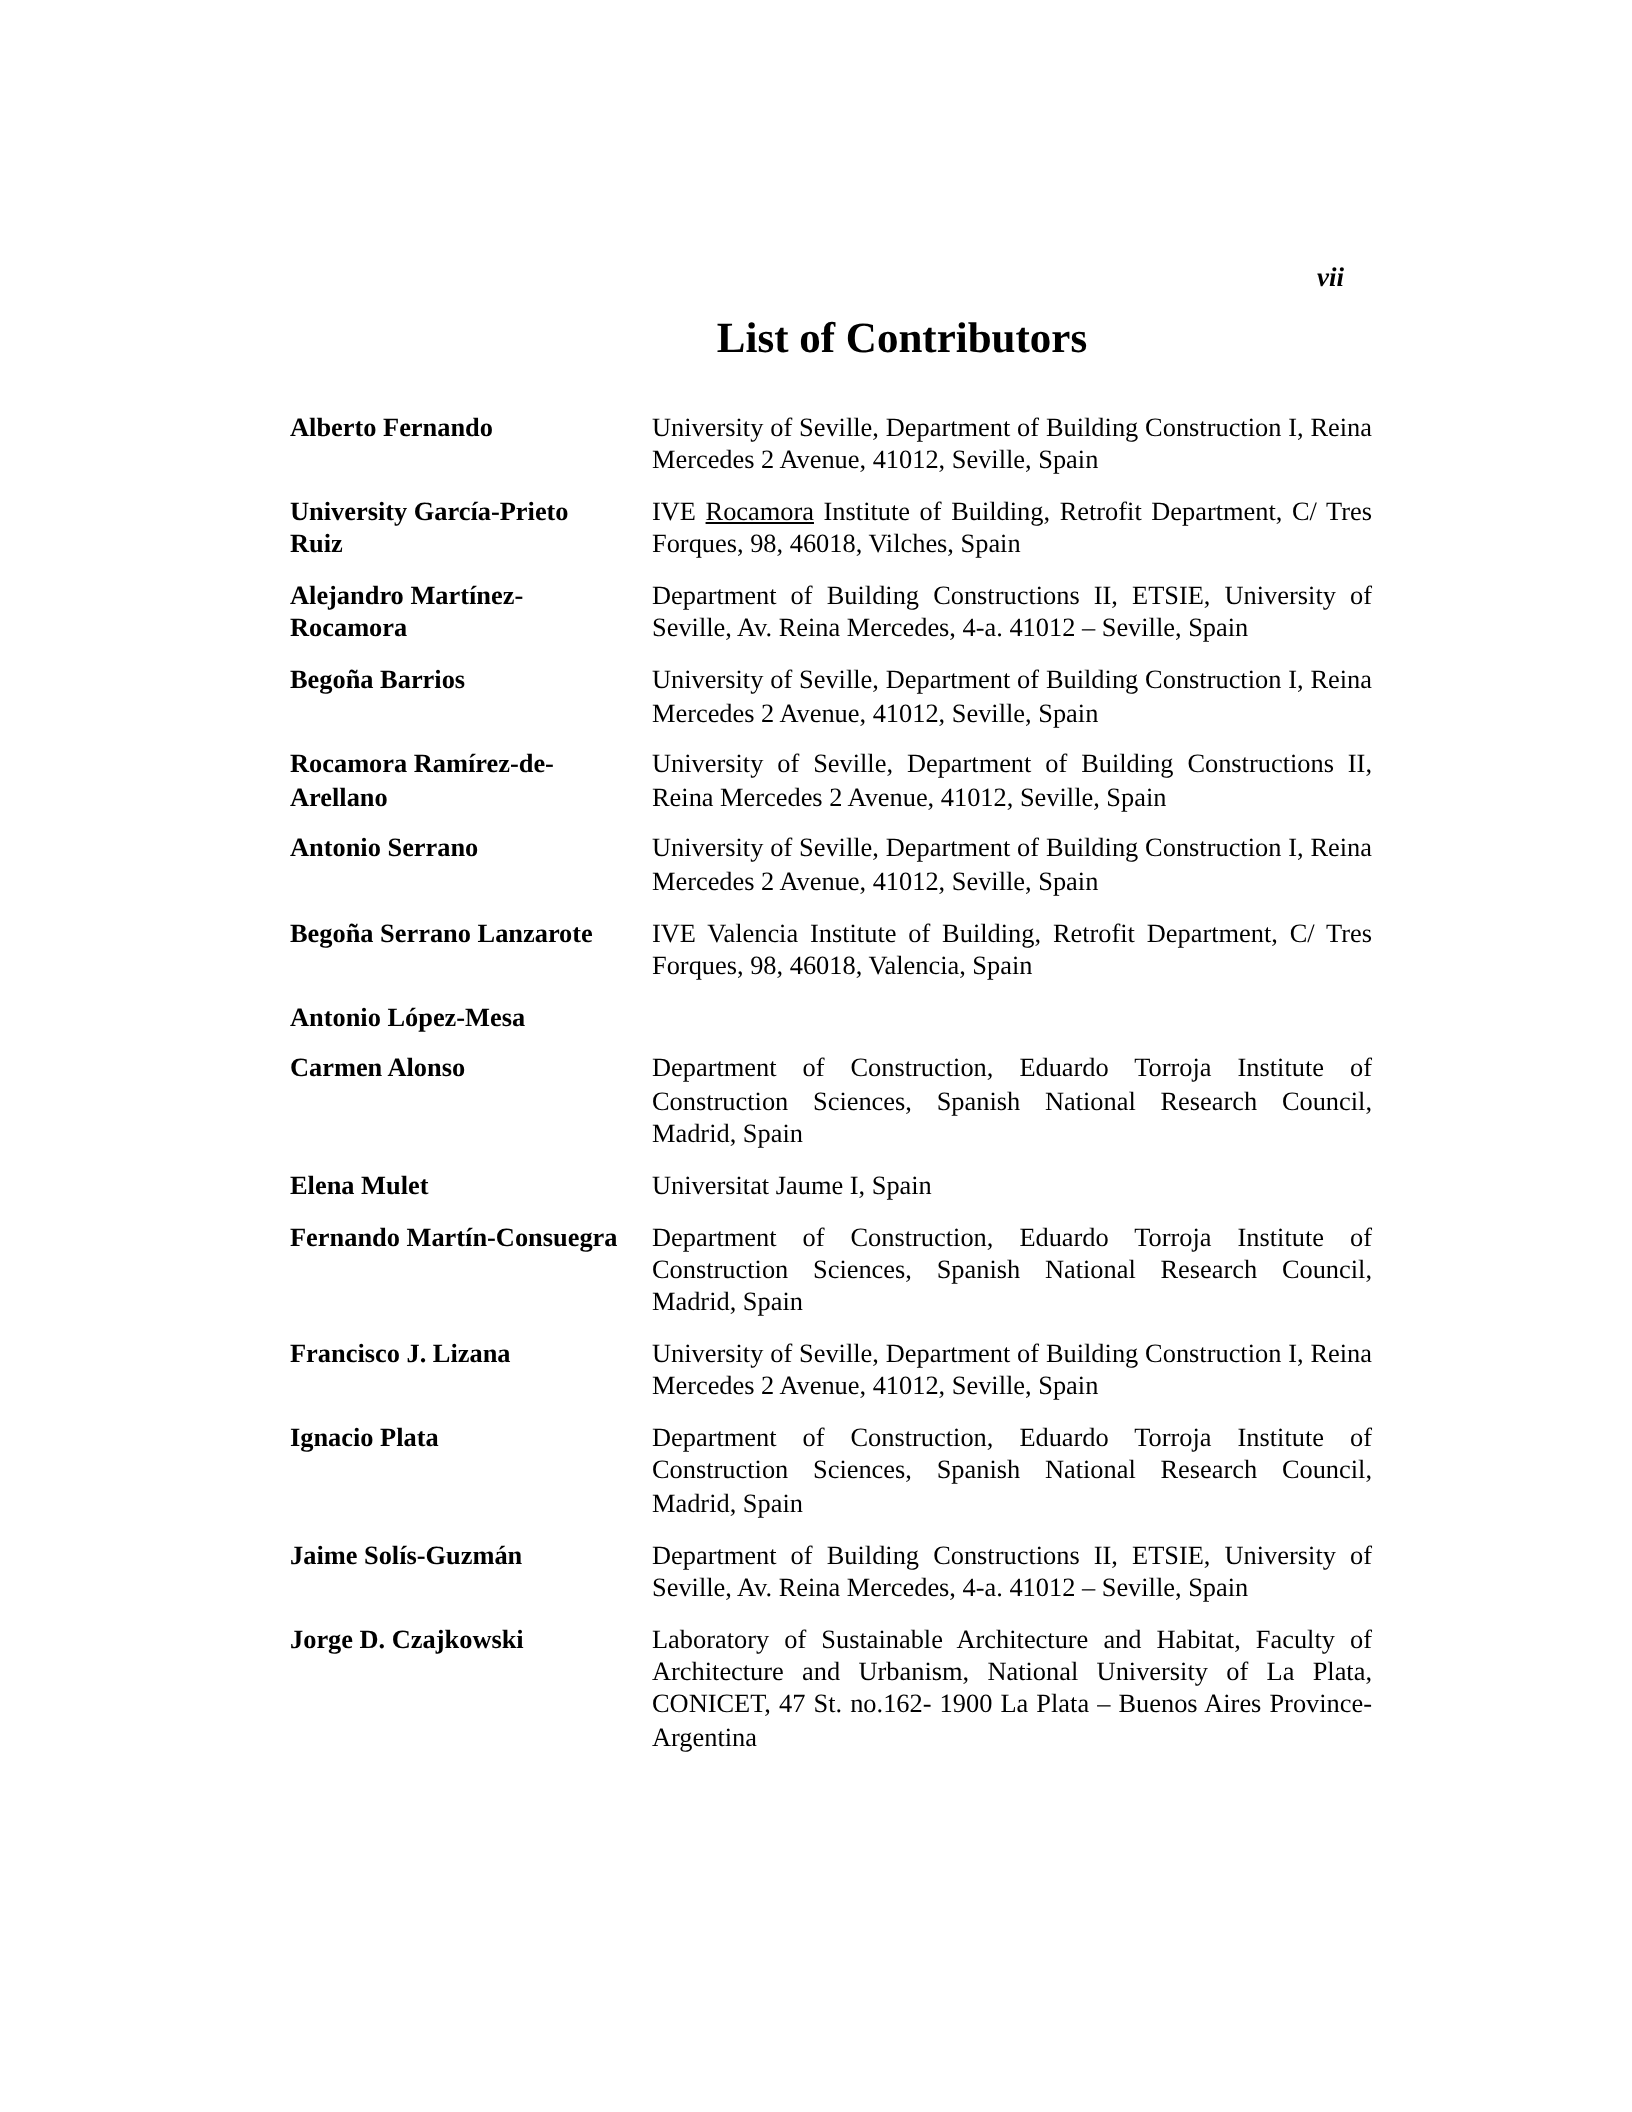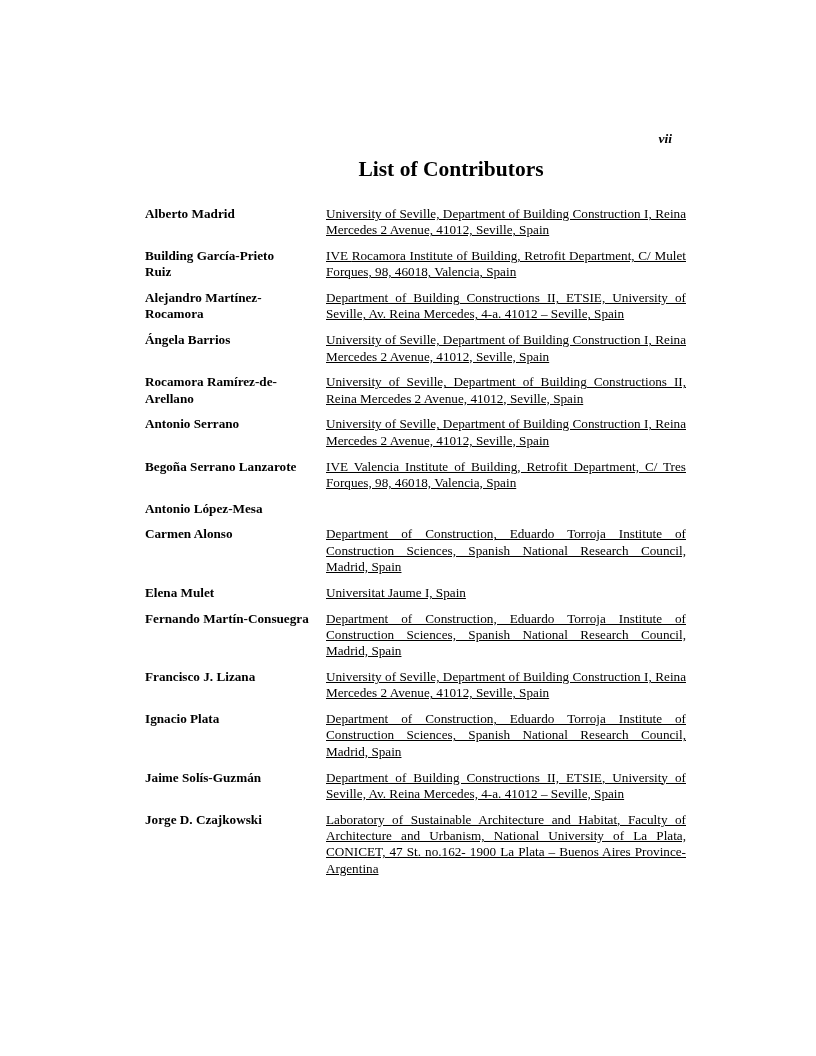--- a/index.html
+++ b/index.html
@@ -56,52 +56,51 @@
     flex: 0 0 181px;
     width: 181px;
     font-weight: bold;
     white-space: pre-line;
     padding-right: 6px;
     box-sizing: border-box;
   }
   .aff {
     flex: 1 1 auto;
     text-align: justify;
-    text-decoration: underline;
   }
   .u {
     text-decoration: underline;
   }
 </style>
 </head>
 <body>
 
 <div class="page">
   <div class="page-number">vii</div>
   <h1 class="title">List of Contributors</h1>
   <div class="contributors">
   <div class="row">
-    <div class="name">Alberto Madrid</div>
+    <div class="name">Alberto Fernando</div>
     <div class="aff"><span>University of Seville, Department of Building Construction I, Reina Mercedes 2 Avenue, 41012, Seville, Spain</span></div>
   </div>
 
   <div class="row">
-    <div class="name">Building García-Prieto
+    <div class="name">University García-Prieto
 Ruiz</div>
-    <div class="aff"><span>IVE </span><span class="u">Rocamora</span><span> Institute of Building, Retrofit Department, C/ Mulet Forques, 98, 46018, Valencia, Spain</span></div>
+    <div class="aff"><span>IVE </span><span class="u">Rocamora</span><span> Institute of Building, Retrofit Department, C/ Tres Forques, 98, 46018, Vilches, Spain</span></div>
   </div>
 
   <div class="row">
     <div class="name">Alejandro Martínez-
 Rocamora</div>
     <div class="aff"><span>Department of Building Constructions II, ETSIE, University of Seville, Av. Reina Mercedes, 4-a. 41012 – Seville, Spain</span></div>
   </div>
 
   <div class="row">
-    <div class="name">Ángela Barrios</div>
+    <div class="name">Begoña Barrios</div>
     <div class="aff"><span>University of Seville, Department of Building Construction I, Reina Mercedes 2 Avenue, 41012, Seville, Spain</span></div>
   </div>
 
   <div class="row">
     <div class="name">Rocamora Ramírez-de-
 Arellano</div>
     <div class="aff"><span>University of Seville, Department of Building Constructions II, Reina Mercedes 2 Avenue, 41012, Seville, Spain</span></div>
   </div>
 
   <div class="row">

